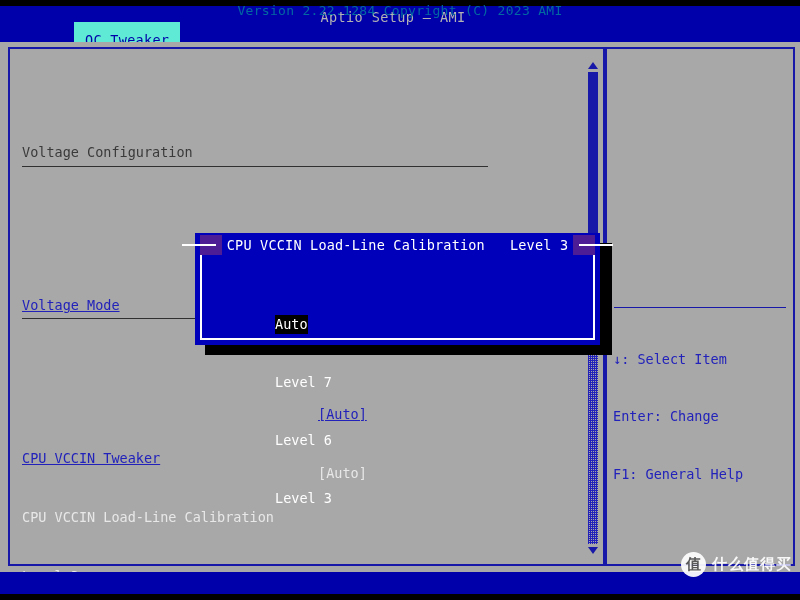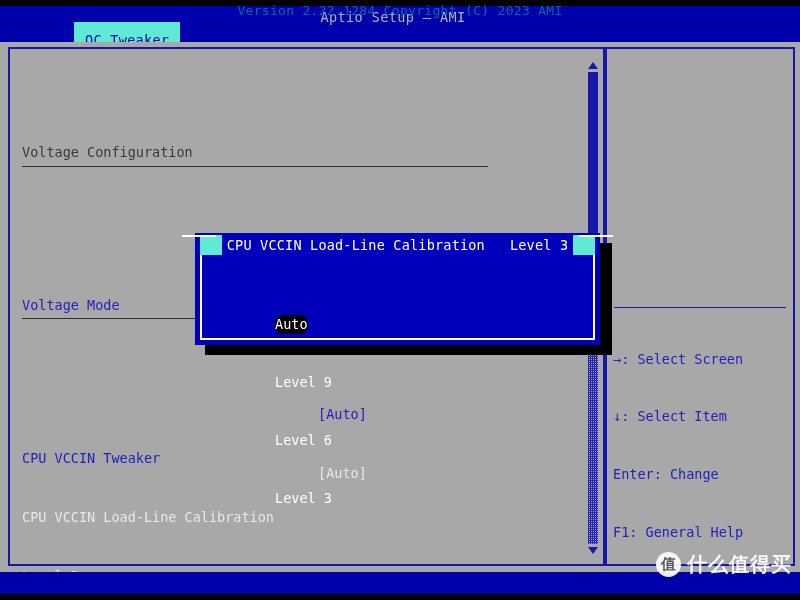--- a/index.html
+++ b/index.html
@@ -97,21 +97,21 @@
     position: absolute;
     left: 0; top: 12px;
     white-space: pre;
     margin-top: 32px;
   }
   .val {
     position: absolute;
     left: 296px; top: 0;
     white-space: pre;
   }
-  .c-blue   { color: #2222bb; }
+  .c-blue   { color: #2222bb; text-decoration: underline; }
   .c-white  { color: #e8e8e8; text-align: center; }
   .c-hdr    { color: #3a3a3a; }
   .rule {
     height: 1px;
     background: #303030;
     margin: 7px 0 7px 0;
     width: 466px;
   }
 
   
@@ -188,22 +188,23 @@
     position: absolute;
     left: 5px; top: 5px;
     width: 395px; height: 102px;
     border: 2px solid #ffffff;
     box-sizing: border-box;
   }
   #popup-titlebar {
     position: absolute;
     left: 5px; top: 2px;
     width: 395px; height: 20px;
-    background: #5eead4;
+    background: #4c1d95;
     display: flex;
+    align-items: center;
     justify-content: center;
     gap: 6px;
   }
   .title-dash {
     height: 2px;
     background: #ffffff;
     flex: 0 0 34px;
   }
   #popup-title {
     font-size: 13.5px;
@@ -216,21 +217,21 @@
   }
   #popup-list {
     position: absolute;
     left: 15px; top: 24px;
     width: 375px;
     font-size: 13.5px;
     line-height: 19.3px;
     color: #ffffff;
     white-space: pre;
   }
-  .opt { height: 19.3px; white-space: pre; display: inline-block; border-radius: 8px; }
+  .opt { height: 19.3px; white-space: pre; display: inline-block; }
   .opt-row { height: 19.3px; }
   .opt-selected {
     background: #000000;
     color: #ffffff;
   }
 
   
   #version-bar {
     position: absolute;
     left: 0; top: 572px;
@@ -264,21 +265,21 @@
     background: #ffffff;
     color: #555555;
     font-family: "DejaVu Sans", "Liberation Sans", sans-serif;
     font-size: 15px;
     line-height: 25px;
     text-align: center;
     font-weight: bold;
   }
   #wm-text {
     font-family: "DejaVu Sans", "Liberation Sans", sans-serif;
-    font-size: 20px;
+    font-size: 15px;
     font-weight: bold;
     color: #ffffff;
     white-space: pre;
     letter-spacing: 1px;
   }
 </style>
 </head>
 <body>
 
 <div id="screen">
@@ -351,21 +352,20 @@
 
   <div id="scrollbar">
     <div class="sb-arrow" id="sb-up"></div>
     <div id="sb-track"></div>
     <div id="sb-thumb"></div>
     <div class="sb-arrow" id="sb-down"></div>
   </div>
 
   <div id="right-sep"></div>
   <div id="keyhelp">
-    <div class="khrow">→: Select Screen</div>
     <div class="khrow">↓: Select Item</div>
     <div class="khrow">Enter: Change</div>
     <div class="khrow">F1: General Help</div>
     
     
     
     
   </div>
 
   <div id="popup-shadow"></div>
@@ -374,21 +374,21 @@
     <div id="popup-titlebar">
       <span class="title-dash"></span>
       <span id="popup-title">CPU VCCIN Load-Line Calibration   Level 3</span>
       <span class="title-dash"></span>
     </div>
     <div id="popup-list">
       <div class="opt-row">
         <span class="opt opt-selected">Auto</span>
       </div>
       <div class="opt-row">
-        <span class="opt">Level 9</span>
+        <span class="opt">Level 7</span>
       </div>
       <div class="opt-row">
         <span class="opt">Level 6</span>
       </div>
       <div class="opt-row">
         <span class="opt">Level 3</span>
       </div>
     </div>
   </div>
 

